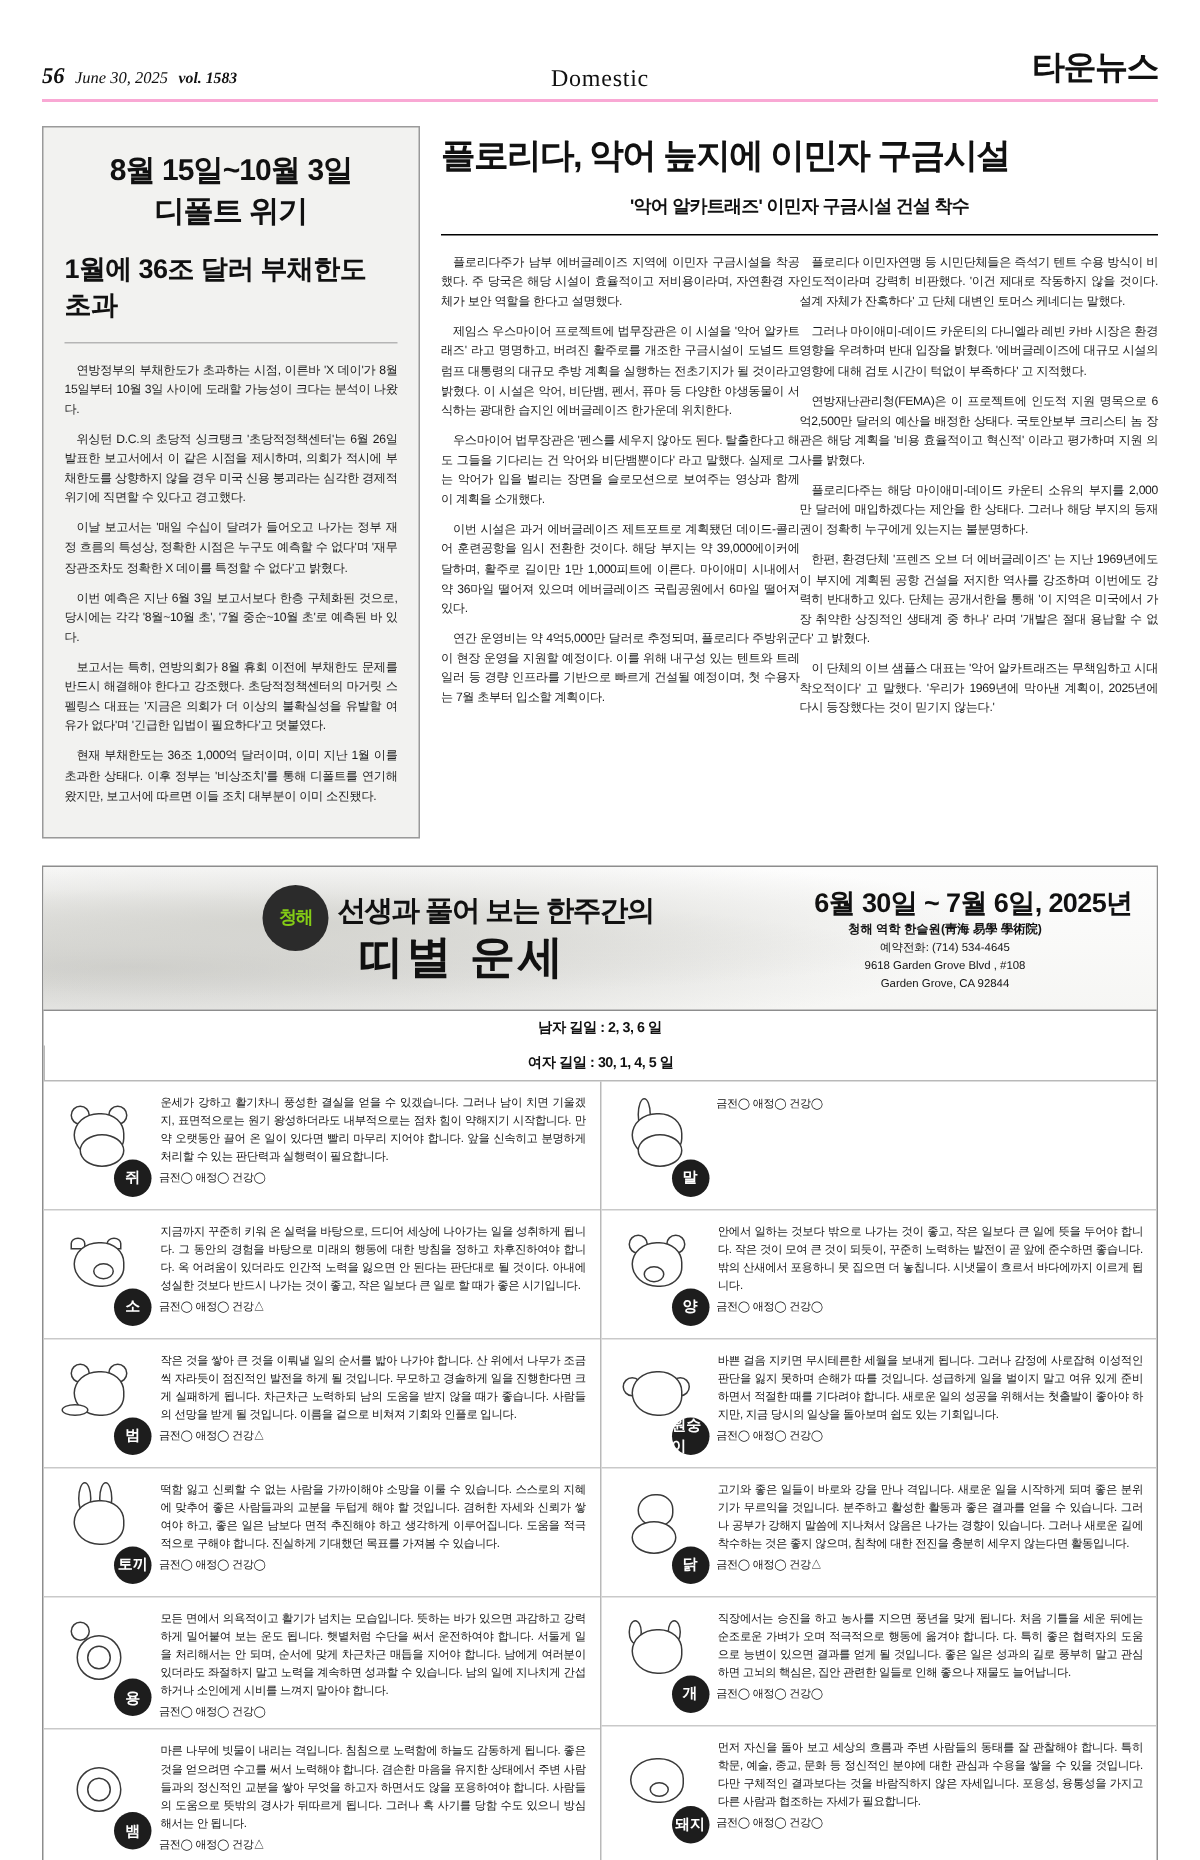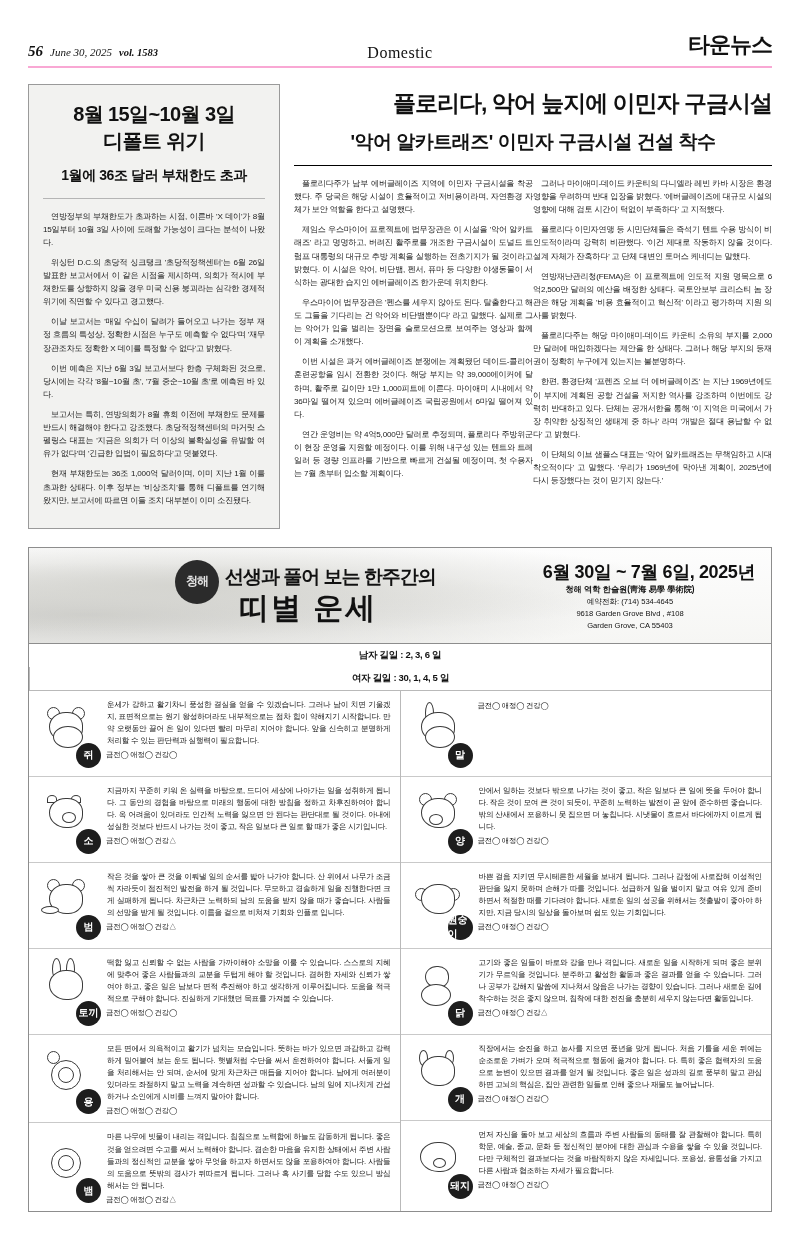--- a/index.html
+++ b/index.html
@@ -66,47 +66,46 @@
   }
   .hl-main {
     text-align: center;
     font-size: 20px;
     font-weight: bold;
     line-height: 1.34;
     letter-spacing: -.6px;
     margin-bottom: 12px;
   }
   .hl-sub {
-    text-align: center;
-    font-size: 14px;
+    font-size: 18px;
     font-weight: bold;
     letter-spacing: -.4px;
     margin-bottom: 13px;
   }
   .rule-thin { border-top: 1px solid #b5b5b5; margin: 10px 0 11px 0; }
   .body-p {
     font-size: 8.1px;
     line-height: 1.62;
     text-align: justify;
     letter-spacing: -.2px;
     margin: 0 0 7px 0;
     text-indent: 8px;
     color: #1a1a1a;
   }
   .col-right { flex: 1; }
   .r-head {
-    text-align: right;
+    text-align: left;
     font-size: 23px;
     font-weight: bold;
     letter-spacing: -1px;
     margin: 4px 0 10px 0;
   }
   .r-sub {
     text-align: center;
-    font-size: 19px;
+    font-size: 12px;
     font-weight: bold;
     letter-spacing: -.5px;
     padding-bottom: 10px;
     border-bottom: 1px solid #000;
     margin-bottom: 11px;
   }
   .r-cols {
     display: flex;
   }
   .r-col { flex: 1; }
@@ -128,21 +127,21 @@
       radial-gradient(ellipse at 8% 70%, rgba(170,170,165,.55) 0%, rgba(255,255,255,0) 55%),
       linear-gradient(180deg,#fdfdfd 0%, #f6f6f4 100%);
     overflow: hidden;
   }
   .seal {
     position: absolute;
     left: 146px; top: 12px;
     width: 44px; height: 44px;
     border-radius: 50%;
     background: #2b2b2b;
-    color: #e5e5e5;
+    color: #84cc16;
     font-size: 12px;
     font-weight: bold;
     display: flex; align-items: center; justify-content: center;
     letter-spacing: -1px;
   }
   .fort-title-line {
     position: absolute;
     left: 196px; top: 16px;
     font-size: 19px;
     font-weight: bold;
@@ -288,47 +287,47 @@
     </div>
 
     <div class="col-right">
       <div class="r-head">플로리다, 악어 늪지에 이민자 구금시설</div>
       <div class="r-sub">'악어 알카트래즈' 이민자 구금시설 건설 착수</div>
       <div class="r-cols">
         <div class="r-col">
           <p class="body-p">플로리다주가 남부 에버글레이즈 지역에 이민자 구금시설을 착공했다. 주 당국은 해당 시설이 효율적이고 저비용이라며, 자연환경 자체가 보안 역할을 한다고 설명했다.</p>
           <p class="body-p">제임스 우스마이어 프로젝트에 법무장관은 이 시설을 '악어 알카트래즈' 라고 명명하고, 버려진 활주로를 개조한 구금시설이 도널드 트럼프 대통령의 대규모 추방 계획을 실행하는 전초기지가 될 것이라고 밝혔다. 이 시설은 악어, 비단뱀, 펜서, 퓨마 등 다양한 야생동물이 서식하는 광대한 습지인 에버글레이즈 한가운데 위치한다.</p>
           <p class="body-p">우스마이어 법무장관은 '펜스를 세우지 않아도 된다. 탈출한다고 해도 그들을 기다리는 건 악어와 비단뱀뿐이다' 라고 말했다. 실제로 그는 악어가 입을 벌리는 장면을 슬로모션으로 보여주는 영상과 함께 이 계획을 소개했다.</p>
-          <p class="body-p">이번 시설은 과거 에버글레이즈 분쟁에는 계획됐던 데이드-콜리어 훈련공항을 임시 전환한 것이다. 해당 부지는 약 39,000에이커에 달하며, 활주로 길이만 1만 1,000피트에 이른다. 마이애미 시내에서 약 36마일 떨어져 있으며 에버글레이즈 국립공원에서 6마일 떨어져 있다.</p>
+          <p class="body-p">이번 시설은 과거 에버글레이즈 제트포트로 계획됐던 데이드-콜리어 훈련공항을 임시 전환한 것이다. 해당 부지는 약 39,000에이커에 달하며, 활주로 길이만 1만 1,000피트에 이른다. 마이애미 시내에서 약 36마일 떨어져 있으며 에버글레이즈 국립공원에서 6마일 떨어져 있다.</p>
           <p class="body-p">연간 운영비는 약 4억5,000만 달러로 추정되며, 플로리다 주방위군이 현장 운영을 지원할 예정이다. 이를 위해 내구성 있는 텐트와 트레일러 등 경량 인프라를 기반으로 빠르게 건설될 예정이며, 첫 수용자는 7월 초부터 입소할 계획이다.</p>
         </div>
         <div class="r-col">
+          <p class="body-p">플로리다 이민자연맹 등 시민단체들은 즉석기 텐트 수용 방식이 비인도적이라며 강력히 비판했다. '이건 제대로 작동하지 않을 것이다. 설계 자체가 잔혹하다' 고 단체 대변인 토머스 케네디는 말했다.</p>
           <p class="body-p">그러나 마이애미-데이드 카운티의 다니엘라 레빈 카바 시장은 환경 영향을 우려하며 반대 입장을 밝혔다. '에버글레이즈에 대규모 시설의 영향에 대해 검토 시간이 턱없이 부족하다' 고 지적했다.</p>
-          <p class="body-p">플로리다 이민자연맹 등 시민단체들은 즉석기 텐트 수용 방식이 비인도적이라며 강력히 비판했다. '이건 제대로 작동하지 않을 것이다. 설계 자체가 잔혹하다' 고 단체 대변인 토머스 케네디는 말했다.</p>
           <p class="body-p">연방재난관리청(FEMA)은 이 프로젝트에 인도적 지원 명목으로 6억2,500만 달러의 예산을 배정한 상태다. 국토안보부 크리스티 놈 장관은 해당 계획을 '비용 효율적이고 혁신적' 이라고 평가하며 지원 의사를 밝혔다.</p>
           <p class="body-p">플로리다주는 해당 마이애미-데이드 카운티 소유의 부지를 2,000만 달러에 매입하겠다는 제안을 한 상태다. 그러나 해당 부지의 등재권이 정확히 누구에게 있는지는 불분명하다.</p>
           <p class="body-p">한편, 환경단체 '프렌즈 오브 더 에버글레이즈' 는 지난 1969년에도 이 부지에 계획된 공항 건설을 저지한 역사를 강조하며 이번에도 강력히 반대하고 있다. 단체는 공개서한을 통해 '이 지역은 미국에서 가장 취약한 상징적인 생태계 중 하나' 라며 '개발은 절대 용납할 수 없다' 고 밝혔다.</p>
           <p class="body-p">이 단체의 이브 샘플스 대표는 '악어 알카트래즈는 무책임하고 시대착오적이다' 고 말했다. '우리가 1969년에 막아낸 계획이, 2025년에 다시 등장했다는 것이 믿기지 않는다.'</p>
         </div>
       </div>
     </div>
   </div>
 
   <div class="fortune">
 
     <div class="fort-header">
       <div class="seal">청해</div>
       <div class="fort-title-line">선생과 풀어 보는 한주간의</div>
       <div class="fort-big">띠별 운세</div>
       <div class="fort-daterange">6월 30일 ~ 7월 6일, 2025년</div>
       <div class="fort-addr">
         <div class="nm">청해 역학 한슬원(靑海 易學 學術院)</div>
         <div>예약전화: (714) 534-4645</div>
         <div>9618 Garden Grove Blvd , #108</div>
-        <div>Garden Grove, CA 55403</div>
+        <div>Garden Grove, CA 92844</div>
       </div>
     </div>
 
     <div class="luck-row">
       <div class="luck-cell">남자 길일 : 2, 3, 6 일</div>
       <div class="luck-cell">여자 길일 : 30, 1, 4, 5 일</div>
     </div>
 
     <div class="zodiac-grid">
 

